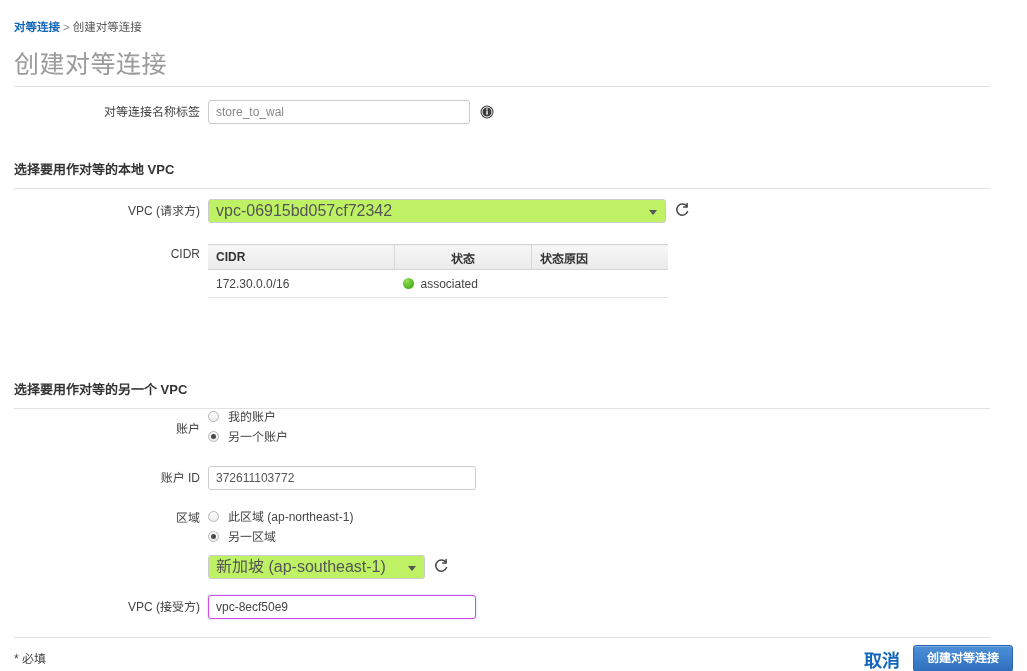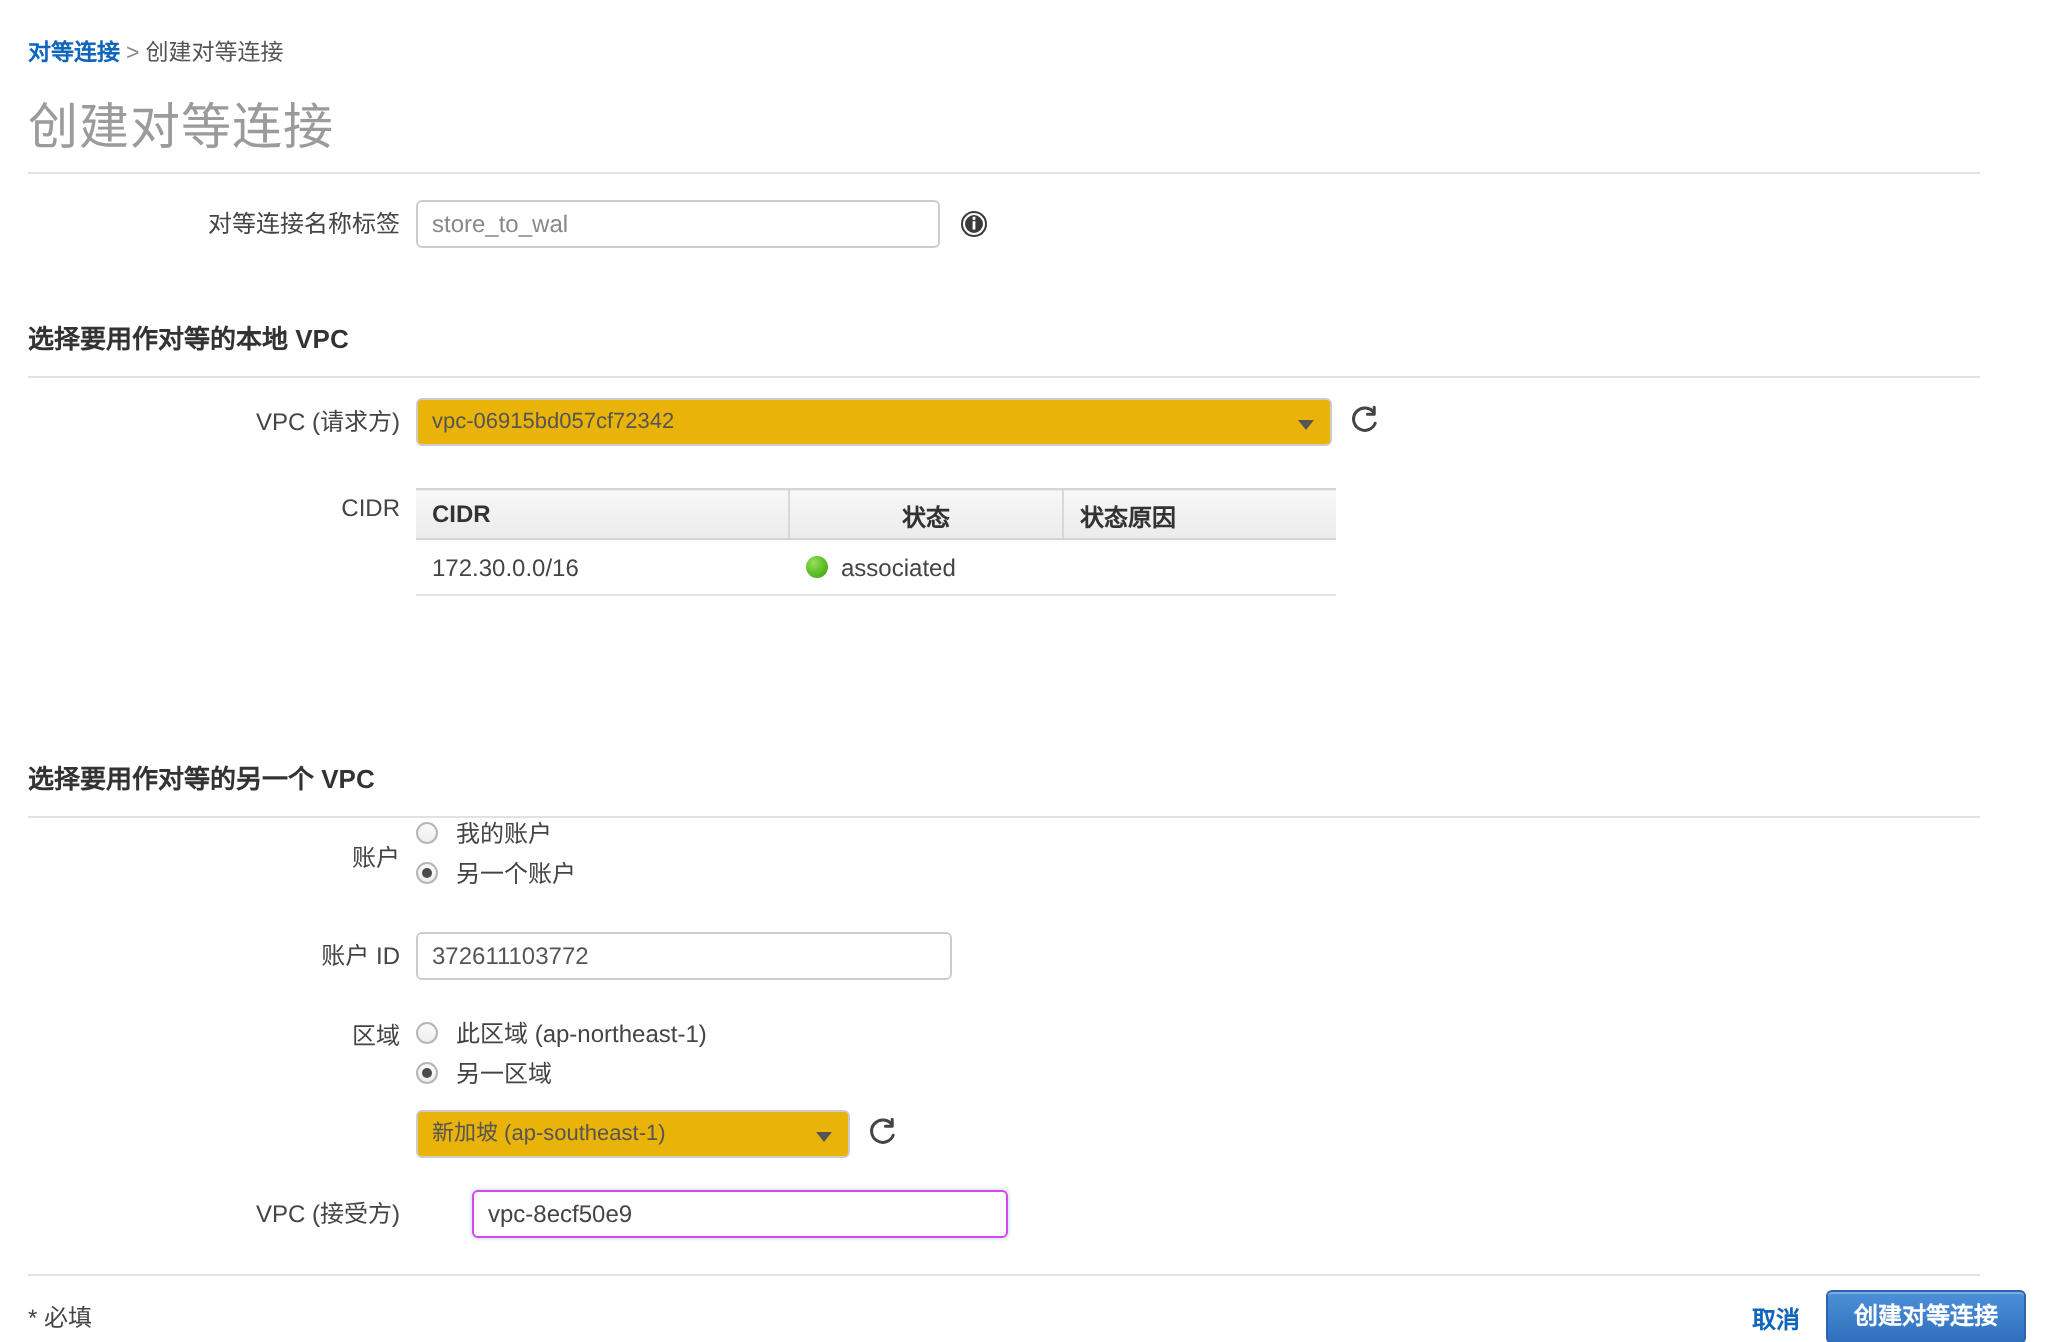--- a/index.html
+++ b/index.html
@@ -111,22 +111,22 @@
     box-shadow: 0 0 2px rgba(74,144,217,0.45);
     color: #444444;
   }
 
   .select-box {
     box-sizing: border-box;
     position: relative;
     height: 24px;
     border: 1px solid #cccccc;
     border-radius: 3px;
-    background: #eab308;
-    font-size: 11px;
+    background: #bef264;
+    font-size: 16px;
     color: #555555;
     line-height: 22px;
     padding: 0 26px 0 7px;
     white-space: nowrap;
     overflow: hidden;
     cursor: pointer;
   }
   .select-caret {
     position: absolute;
     right: 8px;
@@ -266,21 +266,21 @@
     white-space: nowrap;
   }
   .footer-actions {
     position: absolute;
     right: 14px;
     top: 645px;
     display: flex;
     align-items: center;
   }
   .cancel-link {
-    font-size: 12px;
+    font-size: 18px;
     color: #1166bb;
     text-decoration: none;
     margin-right: 13px;
     cursor: pointer;
     font-weight: bold;
     white-space: nowrap;
   }
   .primary-button {
     background: linear-gradient(to bottom, #4d90d9 0%, #2f6fbc 100%);
     border: 1px solid #2b66ad;
@@ -410,21 +410,21 @@
       <span class="select-caret"></span>
     </div>
     <span class="refresh-icon">
       <svg width="16" height="16" viewBox="0 0 16 16">
         <path d="M13 4.4 A5.6 5.6 0 1 0 13.6 9.6" fill="none" stroke="#444444" stroke-width="1.5" stroke-linecap="round"></path>
         <path d="M13.1 1.6 L13.1 5.1 L9.7 5.1" fill="none" stroke="#444444" stroke-width="1.5" stroke-linecap="round" stroke-linejoin="round"></path>
       </svg>
     </span>
   </div>
 
-  <div class="form-row" style="left:0px; top:595px;gap:28px;">
+  <div class="form-row" style="left:0px; top:595px;">
     <div class="field-label">VPC (接受方)</div>
     <input class="text-input focused" style="width: 268px;" value="vpc-8ecf50e9">
   </div>
 
   <div class="footer-rule"></div>
   <div class="required-note">* 必填</div>
   <div class="footer-actions">
     <span class="cancel-link">取消</span>
     <button class="primary-button">创建对等连接</button>
   </div>

